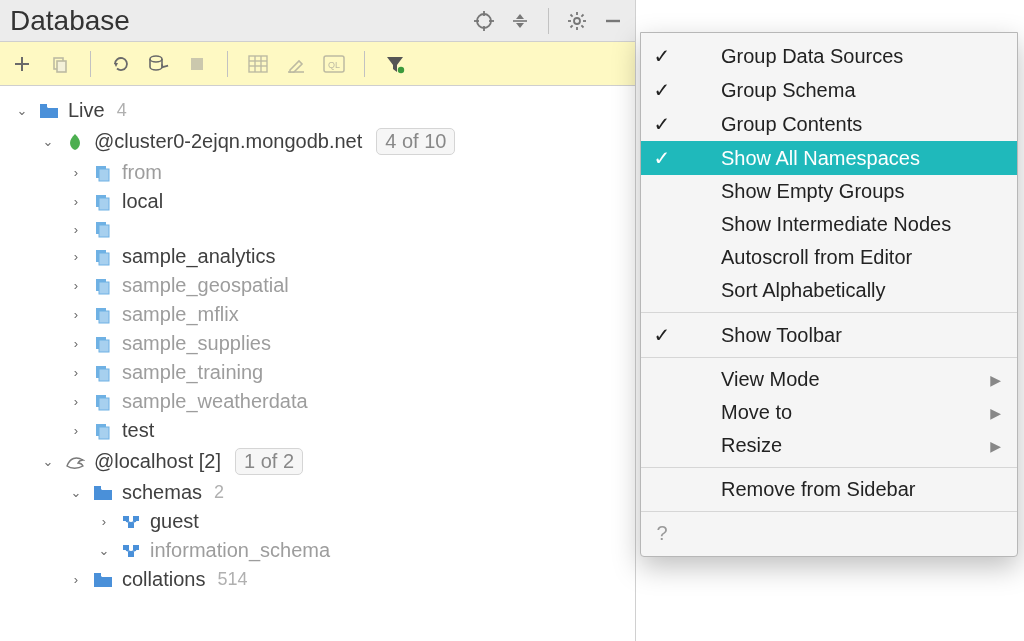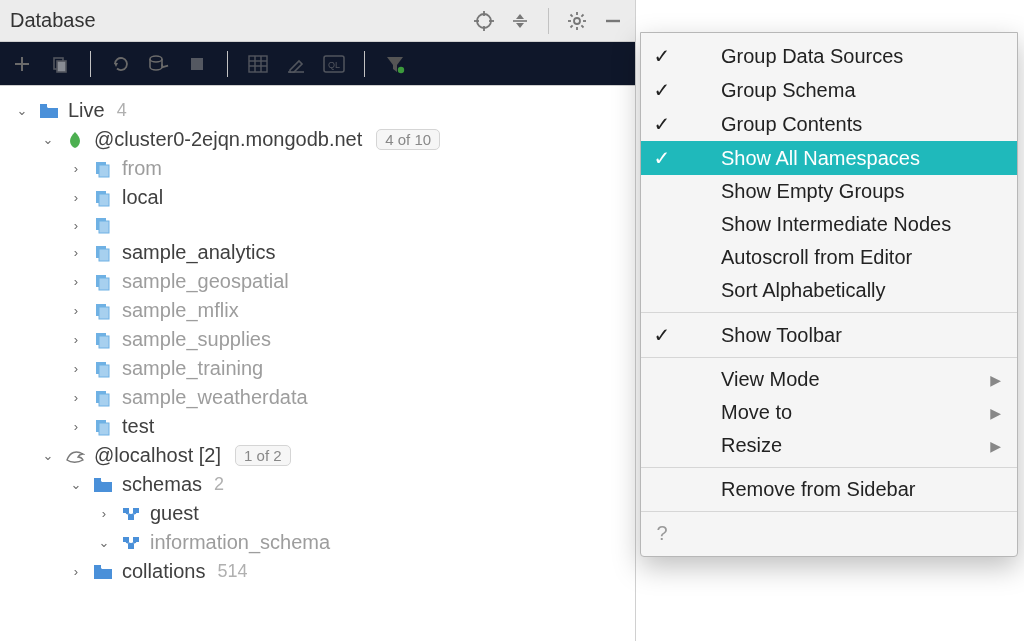--- a/index.html
+++ b/index.html
@@ -20,26 +20,26 @@
     background: #fff;
   }
   .panel-header {
     height: 42px;
     background: #ececec;
     border-bottom: 1px solid #cfcfcf;
     display: flex;
     align-items: center;
     padding: 0 10px;
   }
-  .panel-title { font-size: 20px; color: #333; flex: 1; }
+  .panel-title { font-size: 28px; color: #333; flex: 1; }
   .header-icons { display: flex; gap: 12px; align-items: center; }
   .vr { width: 1px; height: 26px; background: #c2c2c2; margin: 0 4px; }
   .toolbar {
     height: 44px;
-    background: #0f172a;
+    background: #fef9c3;
     border-bottom: 1px solid #cfcfcf;
     display: flex;
     align-items: center;
     padding: 0 10px;
     gap: 14px;
   }
   .tool-group { display: flex; gap: 14px; align-items: center; }
   .icon-btn {
     width: 24px; height: 24px;
     display: inline-flex; align-items: center; justify-content: center;
@@ -53,21 +53,21 @@
     cursor: pointer;
   }
   .arrow {
     width: 16px; display: inline-flex; justify-content: center; color: #6b6b6b; font-size: 13px;
   }
   .color-icon { display: inline-flex; width: 22px; height: 20px; align-items: center; justify-content: center; }
   .label { color: #404040; }
   .label.muted { color: #9d9d9d; }
   .count { color: #b0b0b0; font-size: 18px; margin-left: 4px; }
   .badge {
-    font-size: 15px; color: #888;
+    font-size: 20px; color: #888;
     border: 1px solid #d5d5d5;
     border-radius: 5px;
     padding: 1px 8px;
     margin-left: 6px;
     background: #f6f6f6;
   }
   .indent-1 { padding-left: 10px; }
   .indent-2 { padding-left: 36px; }
   .indent-3 { padding-left: 64px; }
   .indent-4 { padding-left: 92px; }

